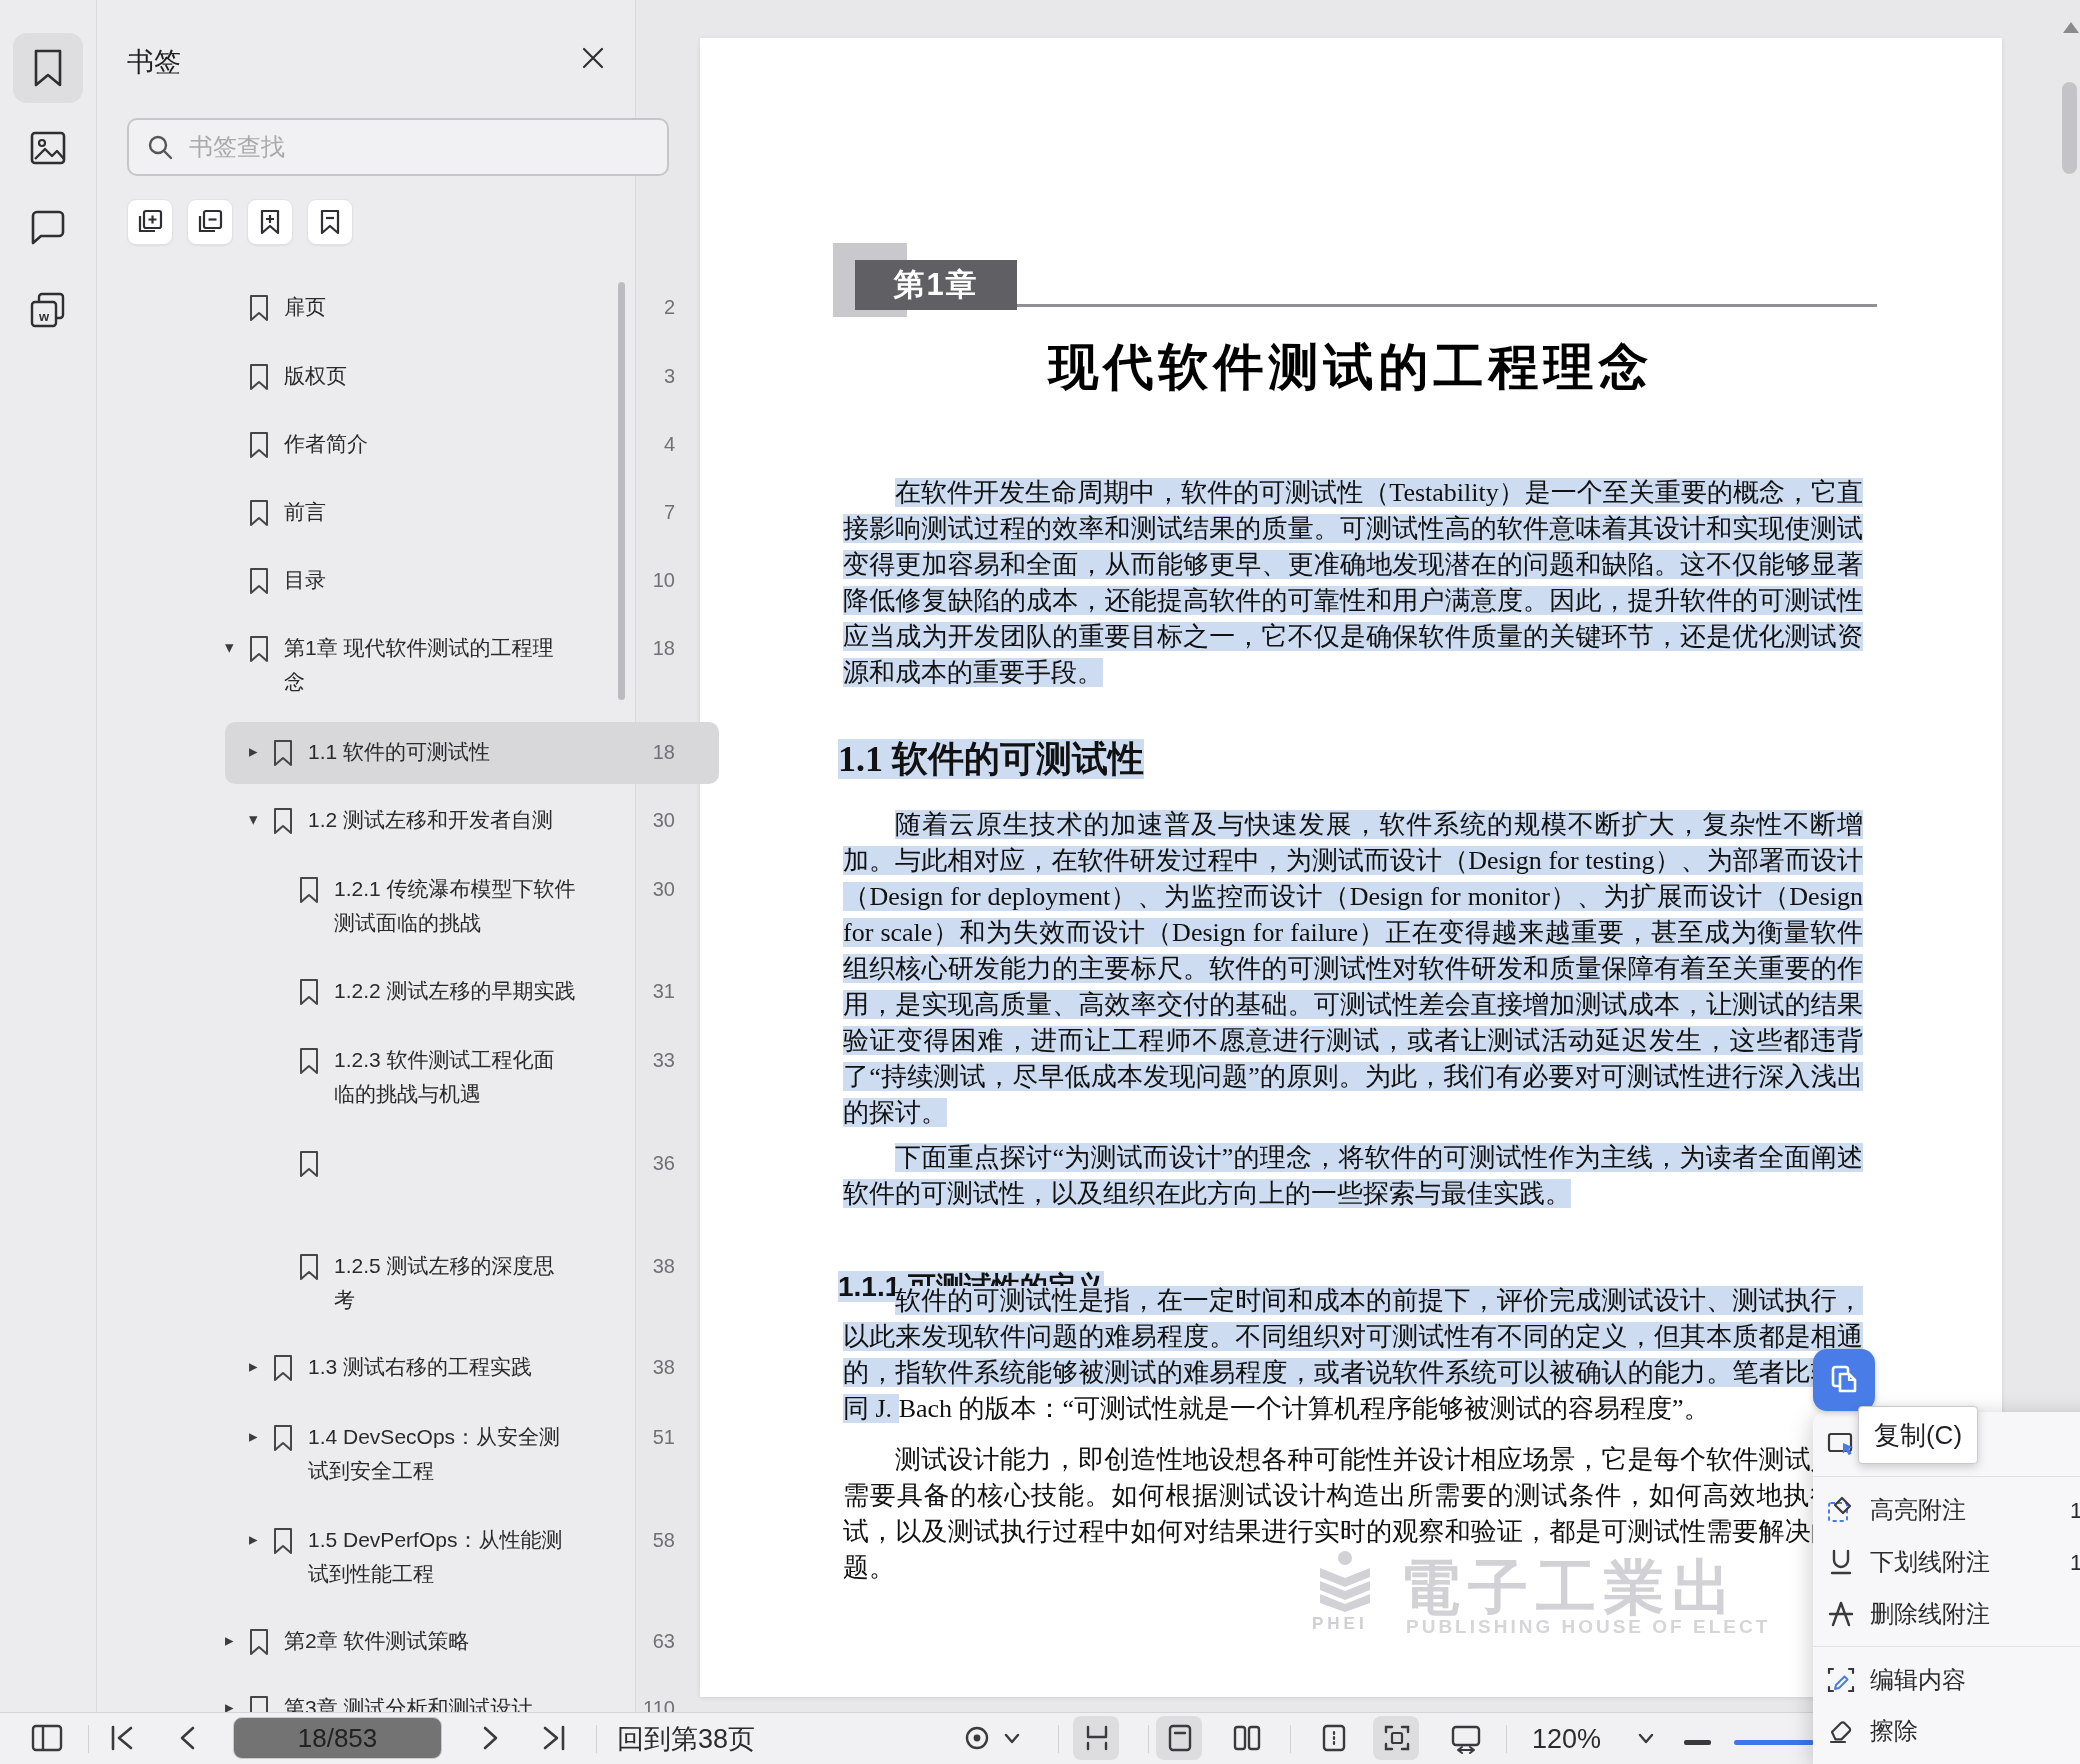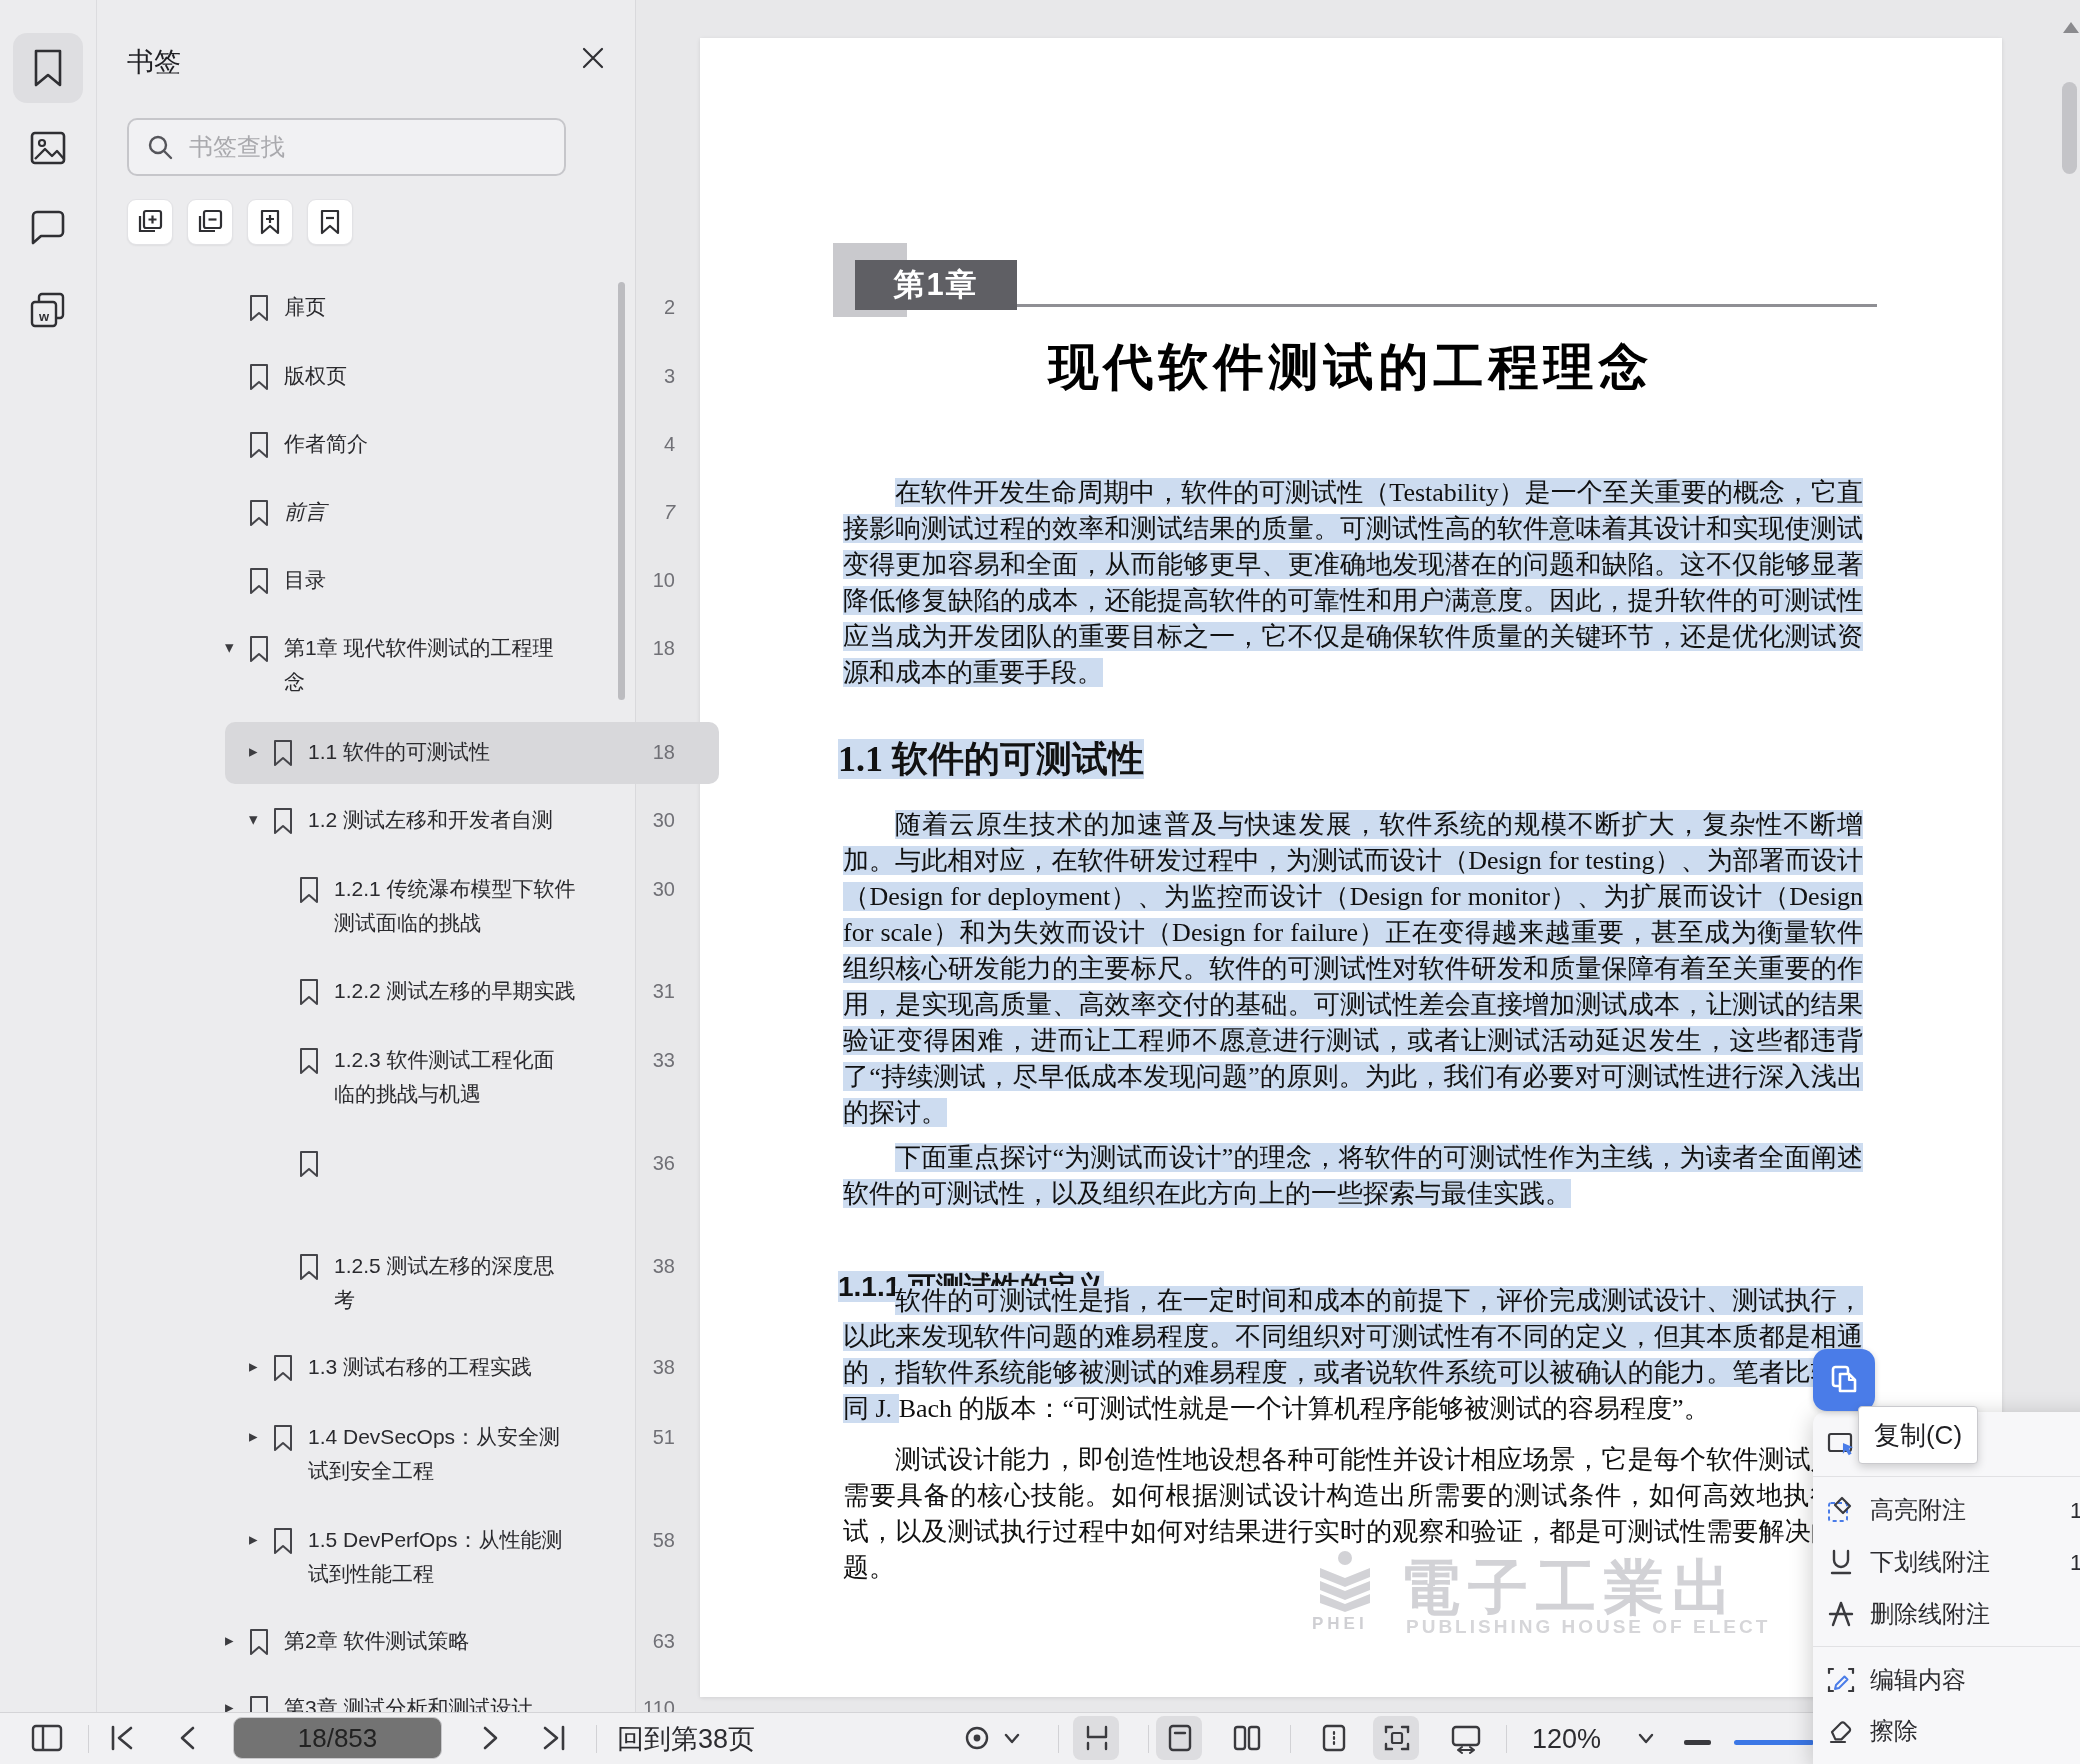--- a/index.html
+++ b/index.html
@@ -12,21 +12,21 @@
   }
   svg{display:block}
   
   .rail{position:absolute;left:0;top:0;width:96px;height:1764px;background:#ececee;border-right:1px solid #dcdcdf;z-index:5}
   .rail-btn{position:absolute;left:13px;width:70px;height:70px;border-radius:14px;display:flex;align-items:center;justify-content:center}
   .rail-btn.active{background:#dedee1}
   
   .panel{position:absolute;left:97px;top:0;width:538px;height:1764px;background:#ececee;border-right:1px solid #d9d9dc;z-index:4}
   .panel-title{position:absolute;left:30px;top:44px;font-size:27px;font-weight:500;color:#1f1f23}
   .panel-close{position:absolute;left:478px;top:40px;width:36px;height:36px;display:flex;align-items:center;justify-content:center;cursor:default}
-  .search{position:absolute;left:30px;top:118px;width:439px;height:58px;box-sizing:border-box;background:#f1f1f3;border:2px solid #c6c6ca;border-radius:10px;display:flex;align-items:center;padding:0 16px}
+  .search{position:absolute;left:30px;top:118px;width:542px;height:58px;box-sizing:border-box;background:#f1f1f3;border:2px solid #c6c6ca;border-radius:10px;display:flex;align-items:center;padding:0 16px}
   .search .ph{font-size:24px;color:#a9a9ad;margin-left:14px}
   .btnrow{position:absolute;left:30px;top:199px;display:flex;gap:14px}
   .sq-btn{width:44px;height:44px;background:#ffffff;border:1px solid #e2e2e5;border-radius:9px;box-shadow:0 1px 2px rgba(0,0,0,.06);display:flex;align-items:center;justify-content:center}
   
   .bm-row{position:absolute;left:128px;width:494px;display:flex;align-items:flex-start;box-sizing:border-box}
   .bm-row .caret{width:22px;font-size:17px;line-height:34px;color:#3c3c40;flex:none}
   .bm-row .bmic{flex:none;margin-top:3px}
   .bm-row .lbl{flex:1;margin-left:13px;font-size:21px;line-height:34px;color:#2a2a2e;white-space:pre-line}
   .bm-row .pg{margin-left:auto;flex:none;width:90px;text-align:right;font-size:20px;line-height:34px;color:#707076;padding-right:44px;box-sizing:border-box}
   .bm-row.lv2{padding-left:24px}
@@ -185,21 +185,21 @@
       <div class="bm-row lv1" style="top: 427px;">
         <span class="caret"></span>
         <span class="bmic">
           <svg width="24" height="30" viewBox="0 0 24 30">
             <path d="M4 3 h16 v24 l-8 -7 -8 7 z" fill="none" stroke="#45454a" stroke-width="2" stroke-linejoin="round"></path>
           </svg>
         </span>
         <span class="lbl">作者简介</span>
         <span class="pg">4</span>
       </div>
-      <div class="bm-row lv1" style="top: 495px; font-style: italic;">
+      <div class="bm-row lv1" style="top: 495px;">
         <span class="caret"></span>
         <span class="bmic">
           <svg width="24" height="30" viewBox="0 0 24 30">
             <path d="M4 3 h16 v24 l-8 -7 -8 7 z" fill="none" stroke="#45454a" stroke-width="2" stroke-linejoin="round"></path>
           </svg>
         </span>
         <span class="lbl">前言</span>
         <span class="pg">7</span>
       </div>
       <div class="bm-row lv1" style="top: 563px;">

